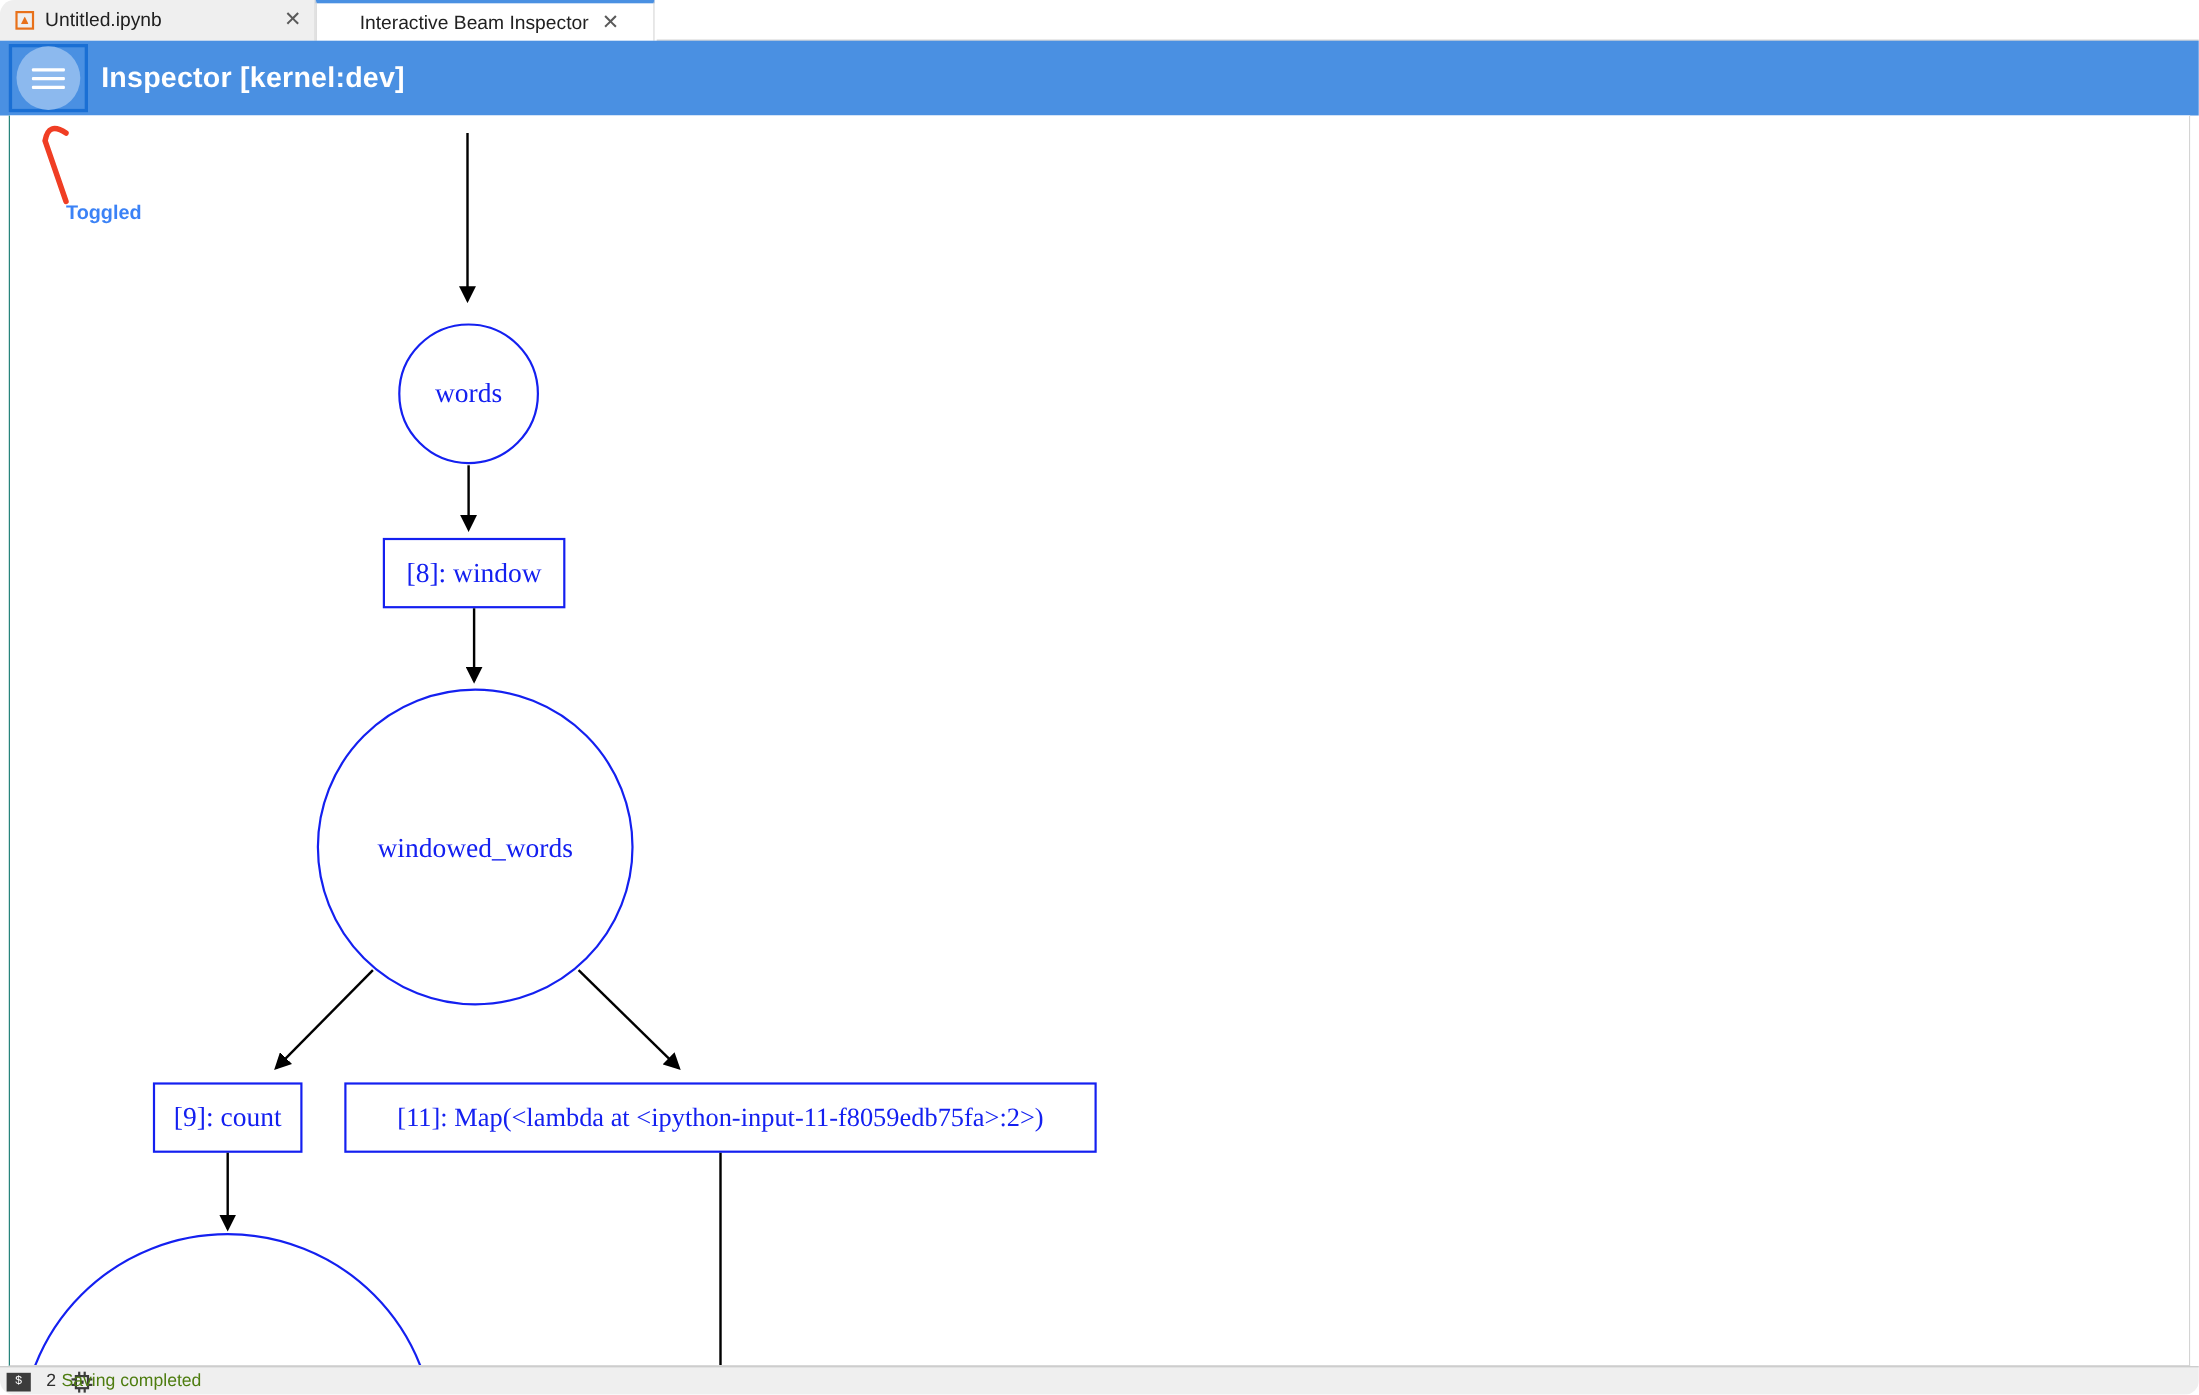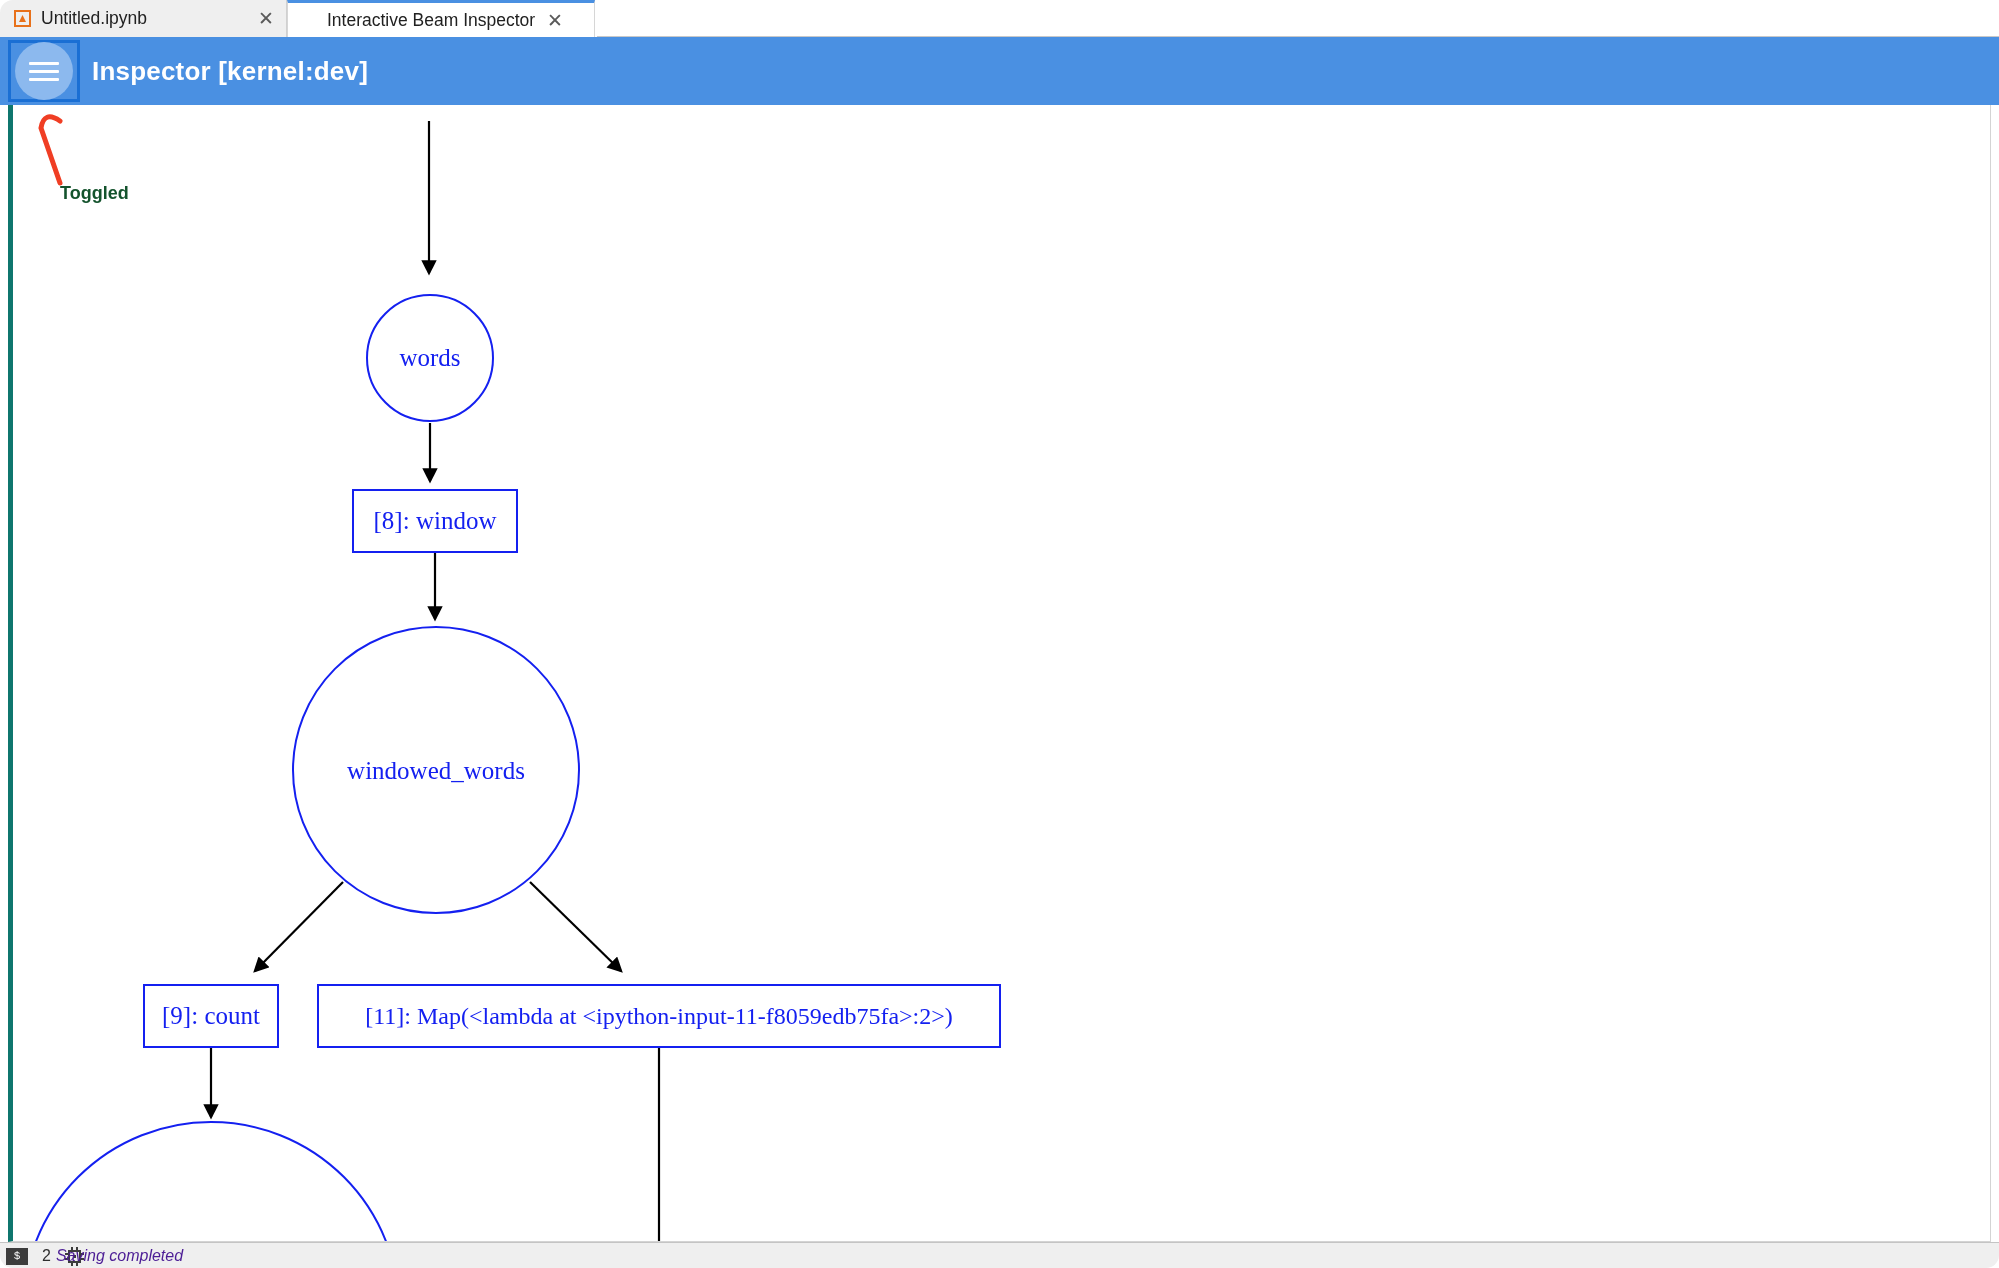--- a/index.html
+++ b/index.html
@@ -146,21 +146,21 @@
     white-space: nowrap;
   }
 
   
   .content {
     position: absolute;
     left: 8px; top: 105px;
     width: 1983px;
     height: 1137px;
     background: #ffffff;
-    border-left: 5px solid #0f766e;
+    border-left: 1px solid #0f766e;
     border-right: 1px solid #d4d4d4;
     border-bottom: 1px solid #d4d4d4;
     box-sizing: border-box;
     overflow: hidden;
   }
   .graph-svg {
     position: absolute;
     left: 0; top: 0;
   }
   .node-label {
@@ -177,21 +177,21 @@
 
   
   .annot-svg {
     position: absolute;
     left: 0; top: 0;
     pointer-events: none;
   }
   .annot-label {
     position: absolute;
     left: 60px; top: 183px;
-    color: #14532d;
+    color: #3b82f6;
     font-size: 18px;
     font-weight: bold;
     font-family: "Liberation Sans", sans-serif;
     white-space: nowrap;
   }
 
   
   .statusbar {
     position: absolute;
     left: 0; bottom: 0;
@@ -249,22 +249,21 @@
     background: #3c3c3c;
   }
   .status-center {
     position: absolute;
     left: 0; right: 0; top: 0;
     height: 26px;
     display: flex;
     align-items: center;
     justify-content: center;
     font-size: 16px;
-    color: #4c1d95;
-    font-style: italic;
+    color: #4d7c0f;
   }
   .status-message { transform: translateX(-880px); white-space: nowrap; }
 </style>
 </head>
 <body>
 
 <div id="app">
 
   <div class="tabbar">
     <div class="tabbar-rest"></div>

